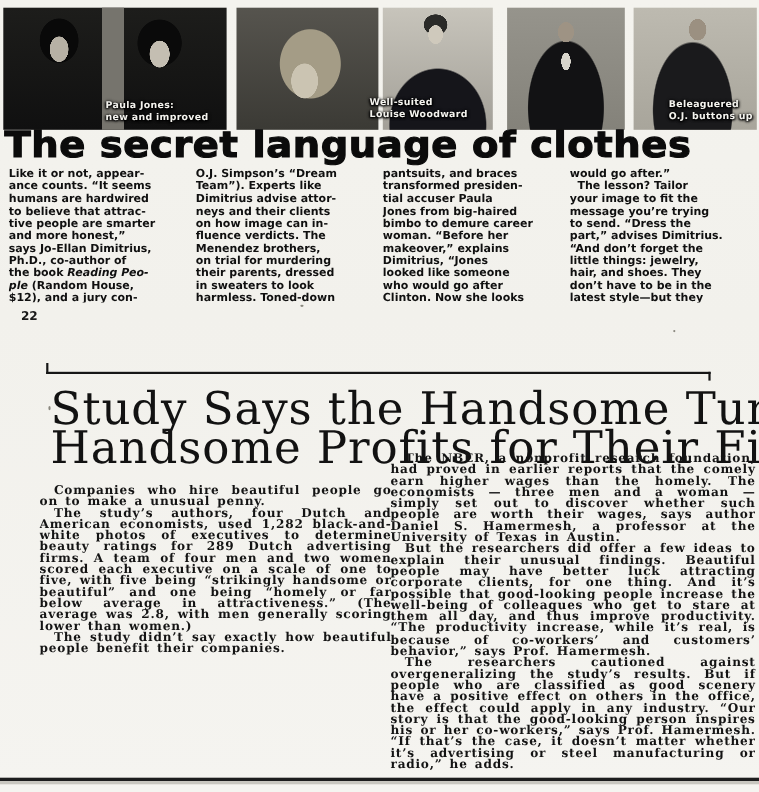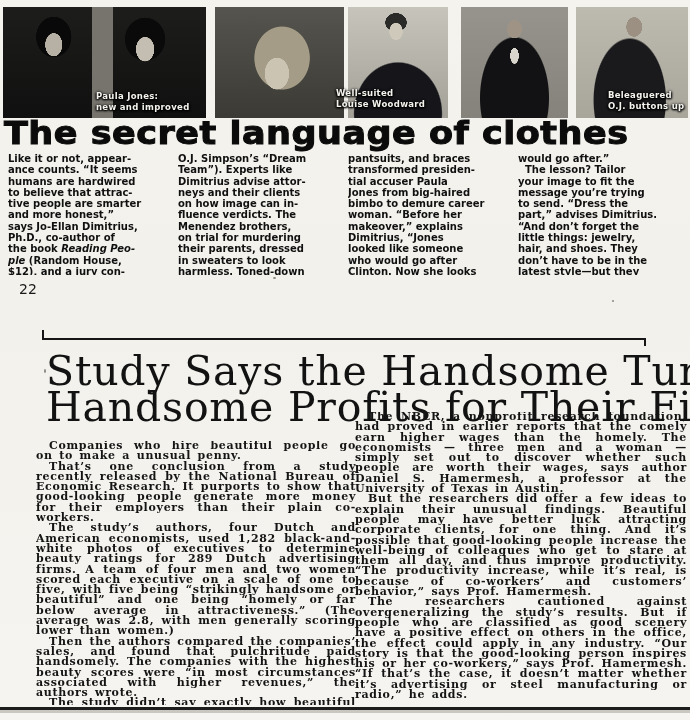--- a/index.html
+++ b/index.html
@@ -34,21 +34,21 @@
   #capA{left:96px;top:91px;}
   #capC{left:336px;top:88px;}
   #capE{left:580px;top:90px;padding-left:28px;}
   #magHeadline{position:absolute;left:4px;top:117px;width:684px;white-space:nowrap;
     font-family:"DejaVu Sans",sans-serif;font-weight:bold;font-size:35px;line-height:34px;
     letter-spacing:.5px;color:#0b0b0b;-webkit-text-stroke:1.1px #0b0b0b;transform:scaleY(.93);transform-origin:top left;}
   .mag-col{position:absolute;top:153px;width:165px;height:122px;overflow:hidden;white-space:pre-wrap;
     font-family:"DejaVu Sans",sans-serif;font-weight:bold;font-size:10px;line-height:11.3px;color:#101010;}
   #magCol1{left:8px;}  #magCol2{left:178px;}  #magCol3{left:348px;}  #magCol4{left:518px;}
   .book-italic{font-style:italic;}
-  #pageNum{position:absolute;left:19px;top:281px;font-weight:normal;font-size:14px;color:#1a1a1a;}
+  #pageNum{position:absolute;left:19px;top:281px;font-weight:bold;font-size:11px;color:#1a1a1a;}
   .rule{position:absolute;background:#161616;}
   #boxTopRule{left:42px;top:338px;width:604px;height:2px;}
   #boxTickL{left:42px;top:330px;width:2px;height:10px;}
   #boxTickR{left:644px;top:338px;width:2px;height:8px;}
   .art-head{position:absolute;left:46px;white-space:nowrap;color:#121212;
     font-family:"DejaVu Serif","Liberation Serif",serif;font-size:41px;letter-spacing:.8px;}
   #artHead1{top:347px;}  #artHead2{top:383px;}
   #bylineWrap{position:absolute;left:36px;top:413px;width:320px;text-align:center;}
   #byline{font-family:"DejaVu Serif",serif;font-weight:bold;font-variant:small-caps;font-size:11.5px;letter-spacing:.8px;color:#111;}
   #staffLine{position:absolute;left:36px;top:427px;width:320px;text-align:center;
@@ -137,23 +137,21 @@
   <div class="rule" id="boxTopRule"></div>
   <div class="rule" id="boxTickL"></div>
   <div class="rule" id="boxTickR"></div>
 
   <div class="art-head" id="artHead1">Study Says the Handsome Turn</div>
   <div class="art-head" id="artHead2">Handsome Profits for Their Firms</div>
 
 
   <div class="news-col" id="colLeft">
     <p class="np">Companies who hire beautiful people go on to make a unusual penny.</p>
-    <p class="np">That’s one conclusion from a study recently released by the National Bureau of Economic Research. It purports to show that good-looking people generate more money for their employers than their plain co-workers.</p>
     <p class="np">The study’s authors, four Dutch and American economists, used 1,282 black-and-white photos of executives to determine beauty ratings for 289 Dutch advertising firms. A team of four men and two women scored each executive on a scale of one to five, with five being “strikingly handsome or beautiful” and one being “homely or far below average in attractiveness.” (The average was 2.8, with men generally scoring lower than women.)</p>
-    <p class="np">Then the authors compared the companies’ sales, and found that pulchritude paid handsomely. The companies with the highest beauty scores were “in most circumstances associated with higher revenues,” the authors wrote.</p>
     <p class="np">The study didn’t say exactly how beautiful people benefit their companies.</p>
   </div>
   <div class="news-col" id="colRight">
     <p class="np">The NBER, a nonprofit research foundation, had proved in earlier reports that the comely earn higher wages than the homely. The economists — three men and a woman — simply set out to discover whether such people are worth their wages, says author Daniel S. Hamermesh, a professor at the University of Texas in Austin.</p>
     <p class="np">But the researchers did offer a few ideas to explain their unusual findings. Beautiful people may have better luck attracting corporate clients, for one thing. And it’s possible that good-looking people increase the well-being of colleagues who get to stare at them all day, and thus improve productivity. “The productivity increase, while it’s real, is because of co-workers’ and customers’ behavior,” says Prof. Hamermesh.</p>
     <p class="np">The researchers cautioned against overgeneralizing the study’s results. But if people who are classified as good scenery have a positive effect on others in the office, the effect could apply in any industry. “Our story is that the good-looking person inspires his or her co-workers,” says Prof. Hamermesh. “If that’s the case, it doesn’t matter whether it’s advertising or steel manufacturing or radio,” he adds.</p>
   </div>
 
   <div class="rule" id="bottomRule"></div>
 

